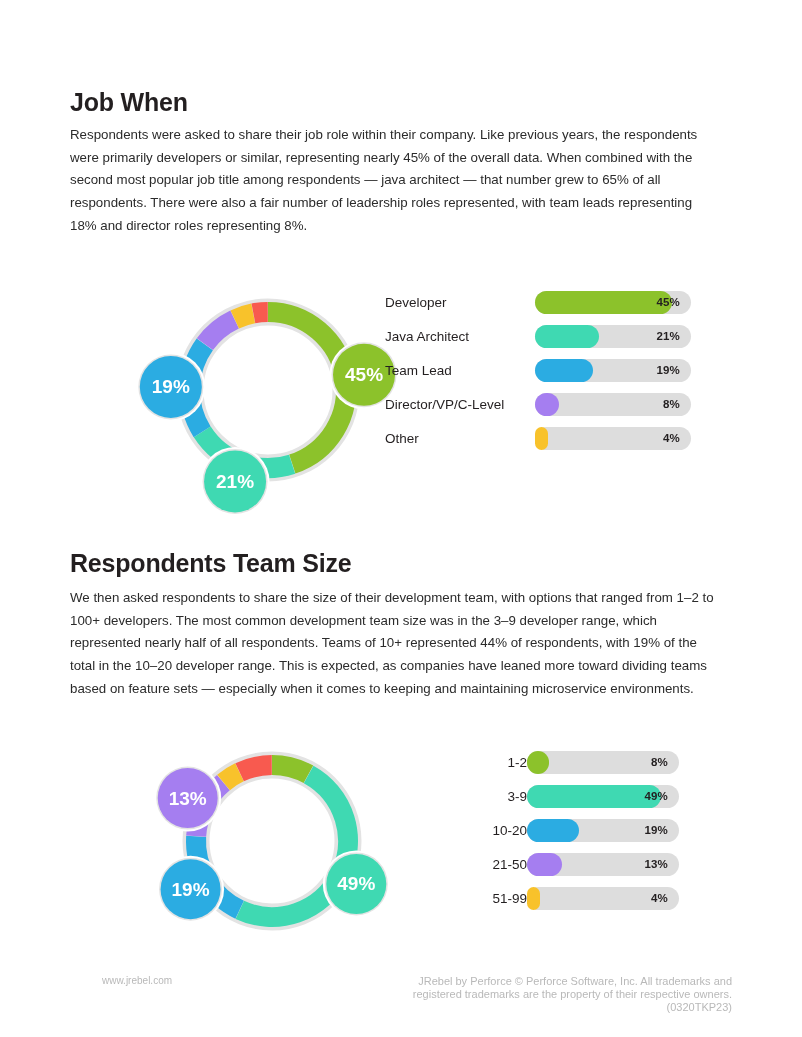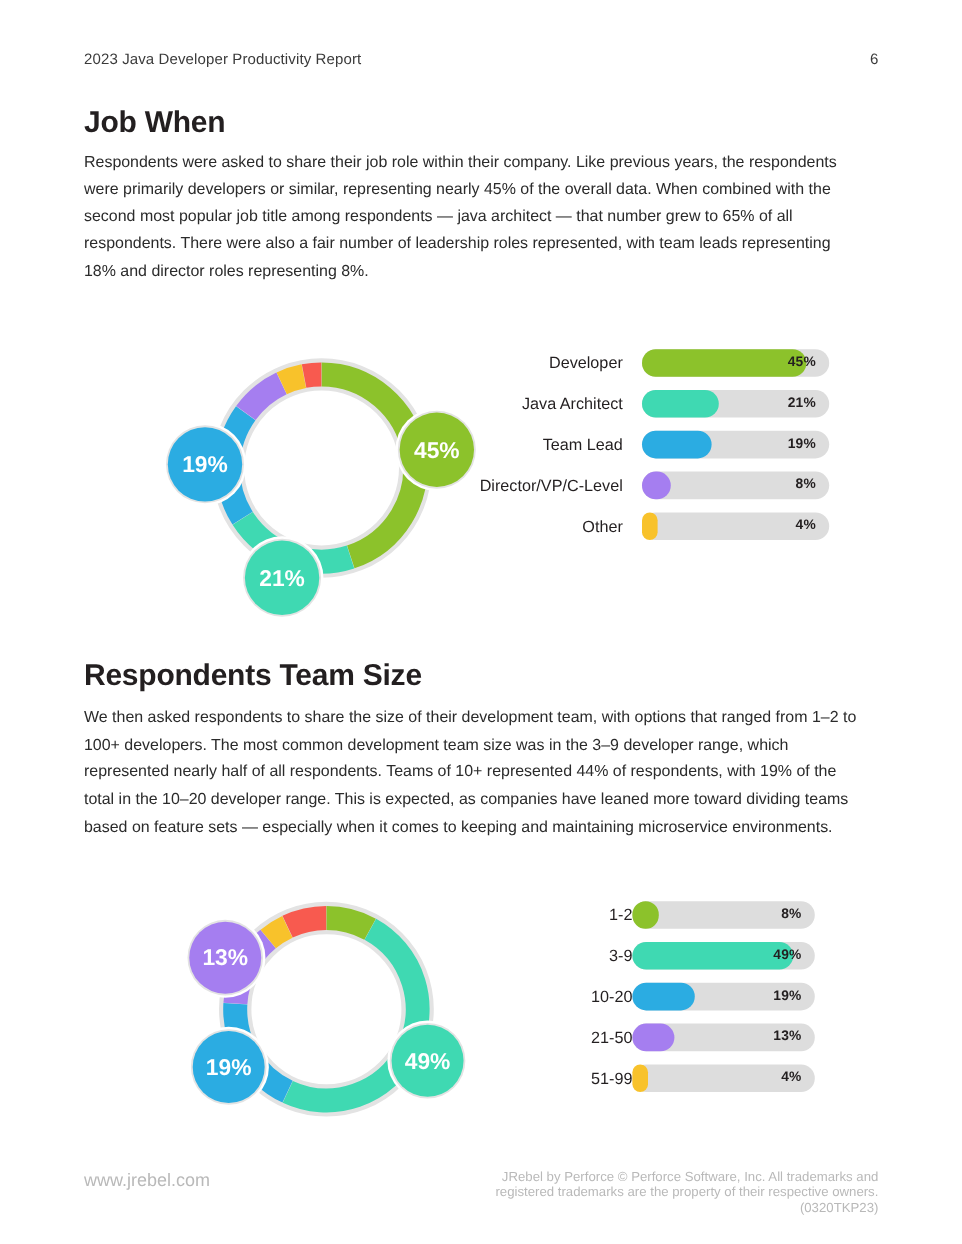--- a/index.html
+++ b/index.html
@@ -54,21 +54,21 @@
   #legend-1 { left: 315px; top: 35px; width: 350px; }
   #legend-2 { left: 385px; top: 30px; width: 280px; }
 
   .legend-row { display: flex; align-items: center; }
   #legend-1 .legend-row { height: 34px; margin-bottom: 0px; }
   #legend-2 .legend-row { height: 34px; margin-bottom: 0px; }
 
   .legend-label {
     font-size: 13.5px; color: #231f20; white-space: nowrap;
   }
-  #legend-1 .legend-label { width: 150px; text-align: right; padding-right: 16px; }
+  #legend-1 .legend-label { width: 150px; text-align: left; padding-right: 30px; }
   #legend-2 .legend-label { width: 72px;  text-align: right; }
 
   .bar-track {
     position: relative;
     height: 23px;
     background: #dddddd;
     border-radius: 12px;
     display: flex; align-items: center;
     flex: 0 0 auto;
   }
@@ -82,35 +82,31 @@
   }
   .bar-value {
     position: absolute; right: 11px;
     font-size: 11.5px; font-weight: bold; color: #231f20;
     letter-spacing: .2px;
   }
 
   
   .footer { position: absolute; left: 70px; top: 975px; width: 662px;
             display: flex; justify-content: space-between; align-items: flex-start; }
-  .footer-left  { font-size: 15px; color: #b9b9b9; }
+  .footer-left  { font-size: 10px; color: #b9b9b9; margin-left: 32px; }
   .footer-right { font-size: 11px; color: #b9b9b9; text-align: right;
                   line-height: 13px; width: 330px; }
 
   .bubble-text { font-weight: bold; fill: #ffffff; font-family: "Liberation Sans", sans-serif; }
 </style>
 </head>
 <body>
 
 <div class="page">
 
-  <div class="header">
-    <div class="header-title">2023 Java Developer Productivity Report</div>
-    <div class="header-page">6</div>
-  </div>
 
   <div class="section-heading" id="jobtitle-heading">Job When</div>
   <div class="section-body" id="jobtitle-body">Respondents were asked to share their job role within their company. Like previous years, the respondents were primarily developers or similar, representing nearly 45% of the overall data. When combined with the second most popular job title among respondents — java architect — that number grew to 65% of all respondents. There were also a fair number of leadership roles represented, with team leads representing 18% and director roles representing 8%.</div>
 
   <div class="chart-block" id="chart-1">
     <div class="donut-wrap" id="donut-1">
       <svg class="donut-svg" viewBox="0 0 320 275">
           <circle cx="148" cy="140" r="78" fill="none" stroke="#e3e3e3" stroke-width="27"></circle>
           <path d="M 148 62 A 78 78 0 0 1 172.2974518293589 214.1190517653861" fill="none" stroke="#8CC22B" stroke-width="20"></path>
           <path d="M 172.1033255612459 214.18240827102198 A 78 78 0 0 1 82.25206509506245 181.96676132055097" fill="none" stroke="#3FD9B2" stroke-width="20"></path>

